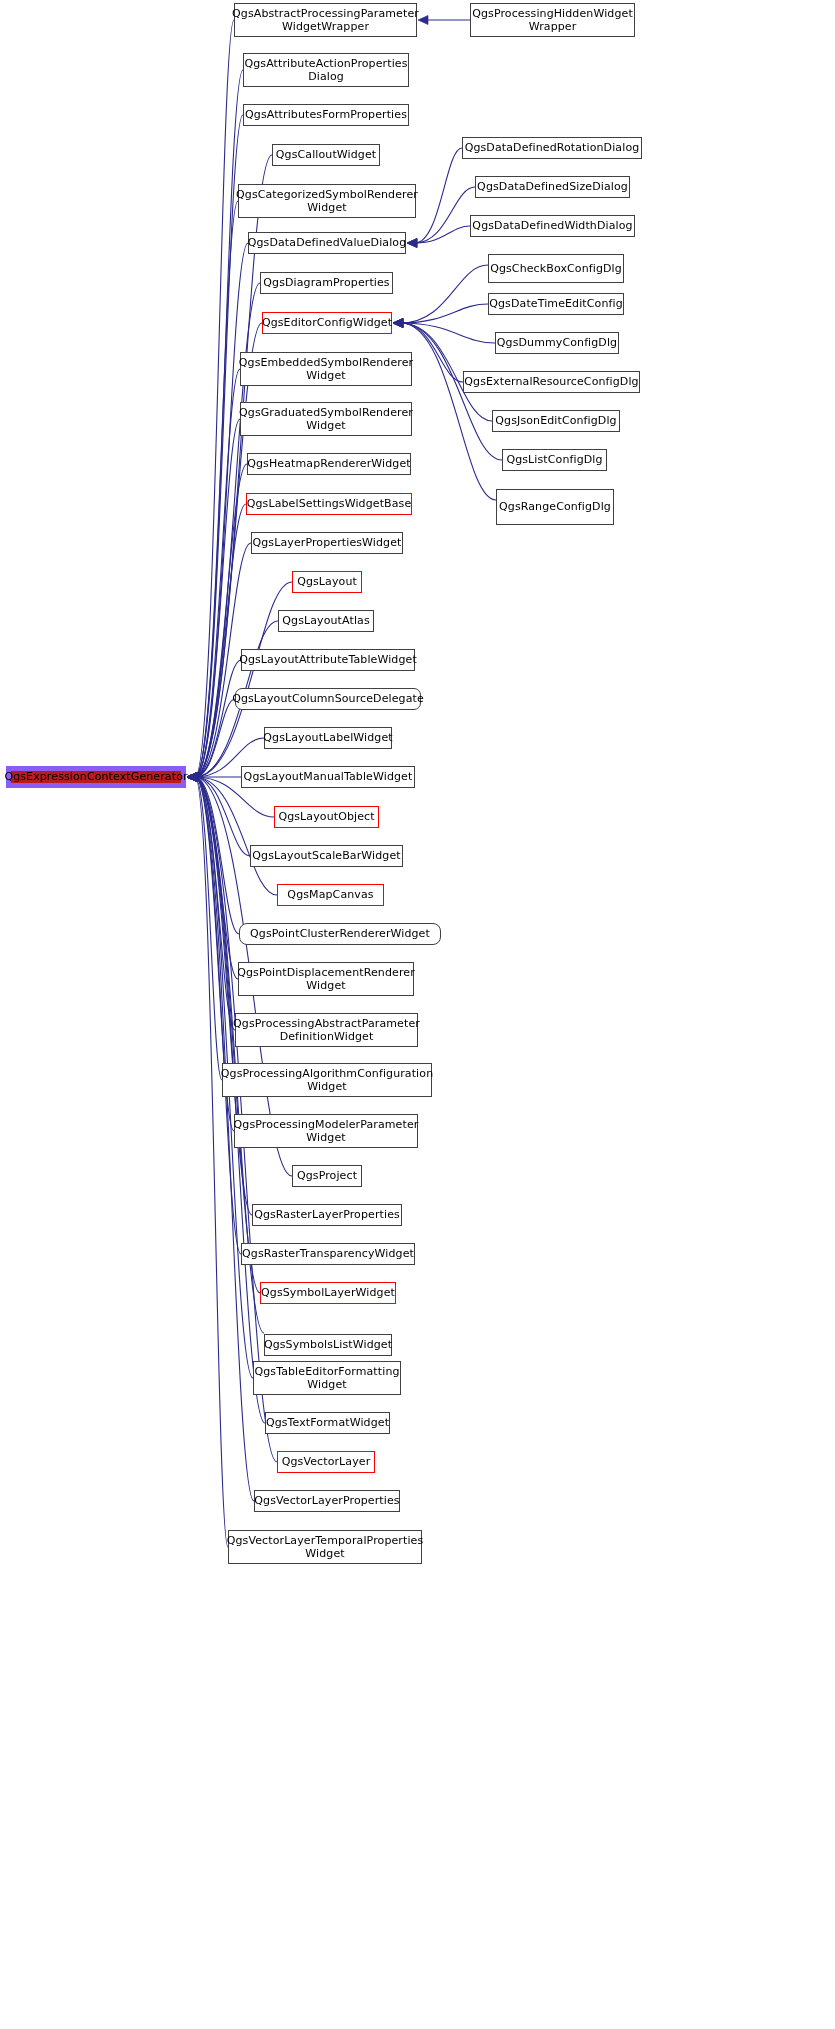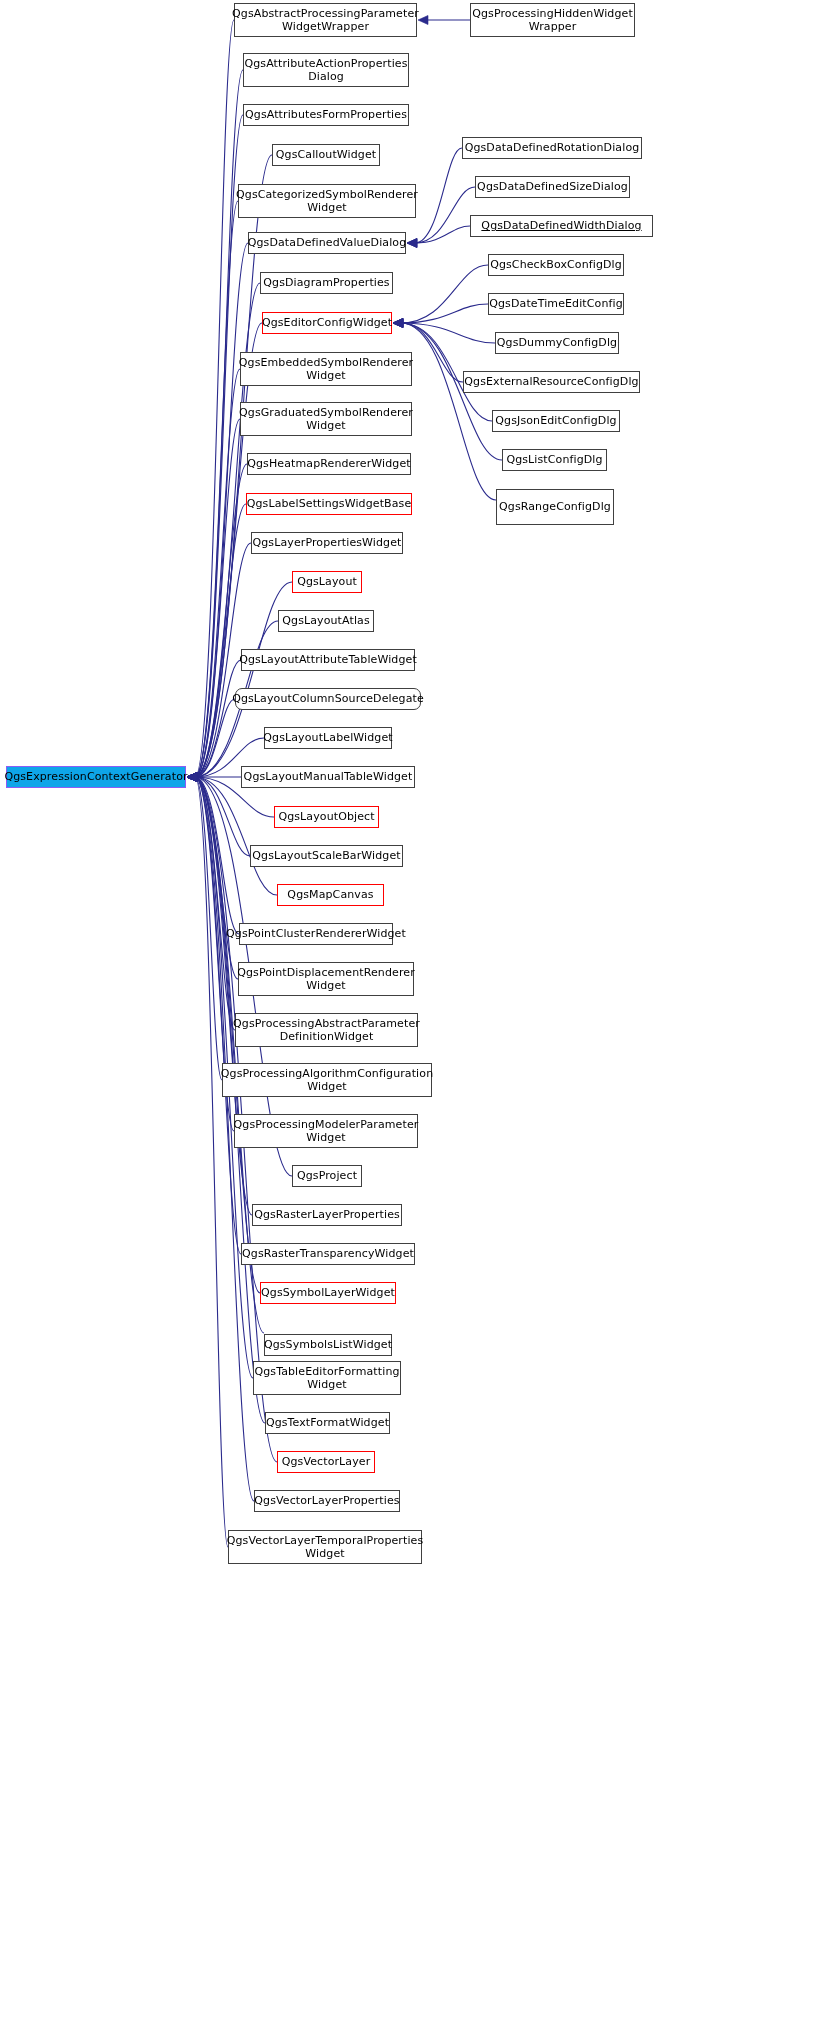--- a/index.html
+++ b/index.html
@@ -35,22 +35,22 @@
     border: 1px solid #404040;
     color: #000000;
     font-size: 11px;
     line-height: 13.5px;
     letter-spacing: 0.01em;
     white-space: pre-line;
     padding: 0 16px;
     z-index: 5;
   }
   .node.root {
-    background: #0ea5e9;
-    border: 1px solid #8b5cf6;
+    background: #b91c1c;
+    border: 5px solid #8b5cf6;
   }
   .node.highlight {
     border: 1px solid #ff0000;
   }
 </style>
 </head>
 <body>
 
 <div id="graph">
   <svg id="edges" xmlns="http://www.w3.org/2000/svg">
@@ -158,24 +158,24 @@
 Wrapper</div>
     <div class="node" style="left: 243px; top: 53px; width: 166px; height: 34px;">QgsAttributeActionProperties
 Dialog</div>
     <div class="node" style="left: 243px; top: 104px; width: 166px; height: 22px;">QgsAttributesFormProperties</div>
     <div class="node" style="left: 272px; top: 144px; width: 108px; height: 22px;">QgsCalloutWidget</div>
     <div class="node" style="left: 238px; top: 184px; width: 178px; height: 34px;">QgsCategorizedSymbolRenderer
 Widget</div>
     <div class="node" style="left: 248px; top: 232px; width: 158px; height: 22px;">QgsDataDefinedValueDialog</div>
     <div class="node" style="left: 462px; top: 137px; width: 180px; height: 22px;">QgsDataDefinedRotationDialog</div>
     <div class="node" style="left: 475px; top: 176px; width: 155px; height: 22px;">QgsDataDefinedSizeDialog</div>
-    <div class="node" style="left: 470px; top: 215px; width: 183px; height: 22px; text-decoration: underline;">QgsDataDefinedWidthDialog</div>
+    <div class="node" style="left: 470px; top: 215px; width: 165px; height: 22px;">QgsDataDefinedWidthDialog</div>
     <div class="node" style="left: 260px; top: 272px; width: 133px; height: 22px;">QgsDiagramProperties</div>
     <div class="node highlight" style="left: 262px; top: 312px; width: 130px; height: 22px;">QgsEditorConfigWidget</div>
-    <div class="node" style="left: 488px; top: 254px; width: 136px; height: 22px;">QgsCheckBoxConfigDlg</div>
+    <div class="node" style="left: 488px; top: 254px; width: 136px; height: 29px;">QgsCheckBoxConfigDlg</div>
     <div class="node" style="left: 488px; top: 293px; width: 136px; height: 22px;">QgsDateTimeEditConfig</div>
     <div class="node" style="left: 495px; top: 332px; width: 124px; height: 22px;">QgsDummyConfigDlg</div>
     <div class="node" style="left: 463px; top: 371px; width: 177px; height: 22px;">QgsExternalResourceConfigDlg</div>
     <div class="node" style="left: 492px; top: 410px; width: 128px; height: 22px;">QgsJsonEditConfigDlg</div>
     <div class="node" style="left: 502px; top: 449px; width: 105px; height: 22px;">QgsListConfigDlg</div>
     <div class="node" style="left: 496px; top: 489px; width: 118px; height: 36px;">QgsRangeConfigDlg</div>
     <div class="node" style="left: 240px; top: 352px; width: 172px; height: 34px;">QgsEmbeddedSymbolRenderer
 Widget</div>
     <div class="node" style="left: 240px; top: 402px; width: 172px; height: 34px;">QgsGraduatedSymbolRenderer
 Widget</div>
@@ -184,21 +184,21 @@
     <div class="node" style="left: 251px; top: 532px; width: 152px; height: 22px;">QgsLayerPropertiesWidget</div>
     <div class="node highlight" style="left: 292px; top: 571px; width: 70px; height: 22px;">QgsLayout</div>
     <div class="node" style="left: 278px; top: 610px; width: 96px; height: 22px;">QgsLayoutAtlas</div>
     <div class="node" style="left: 241px; top: 649px; width: 174px; height: 22px;">QgsLayoutAttributeTableWidget</div>
     <div class="node" style="left: 235px; top: 688px; width: 186px; height: 22px; border-radius: 7px;">QgsLayoutColumnSourceDelegate</div>
     <div class="node" style="left: 264px; top: 727px; width: 128px; height: 22px;">QgsLayoutLabelWidget</div>
     <div class="node" style="left: 241px; top: 766px; width: 174px; height: 22px;">QgsLayoutManualTableWidget</div>
     <div class="node highlight" style="left: 274px; top: 806px; width: 105px; height: 22px;">QgsLayoutObject</div>
     <div class="node" style="left: 250px; top: 845px; width: 153px; height: 22px;">QgsLayoutScaleBarWidget</div>
     <div class="node highlight" style="left: 277px; top: 884px; width: 107px; height: 22px;">QgsMapCanvas</div>
-    <div class="node" style="left: 239px; top: 923px; width: 154px; height: 22px;">QgsPointClusterRendererWidget</div>
+    <div class="node" style="left: 239px; top: 923px; width: 202px; height: 22px; border-radius: 8px;">QgsPointClusterRendererWidget</div>
     <div class="node" style="left: 238px; top: 962px; width: 176px; height: 34px;">QgsPointDisplacementRenderer
 Widget</div>
     <div class="node" style="left: 235px; top: 1013px; width: 183px; height: 34px;">QgsProcessingAbstractParameter
 DefinitionWidget</div>
     <div class="node" style="left: 222px; top: 1063px; width: 210px; height: 34px;">QgsProcessingAlgorithmConfiguration
 Widget</div>
     <div class="node" style="left: 234px; top: 1114px; width: 184px; height: 34px;">QgsProcessingModelerParameter
 Widget</div>
     <div class="node" style="left: 292px; top: 1165px; width: 70px; height: 22px;">QgsProject</div>
     <div class="node" style="left: 252px; top: 1204px; width: 150px; height: 22px;">QgsRasterLayerProperties</div>

